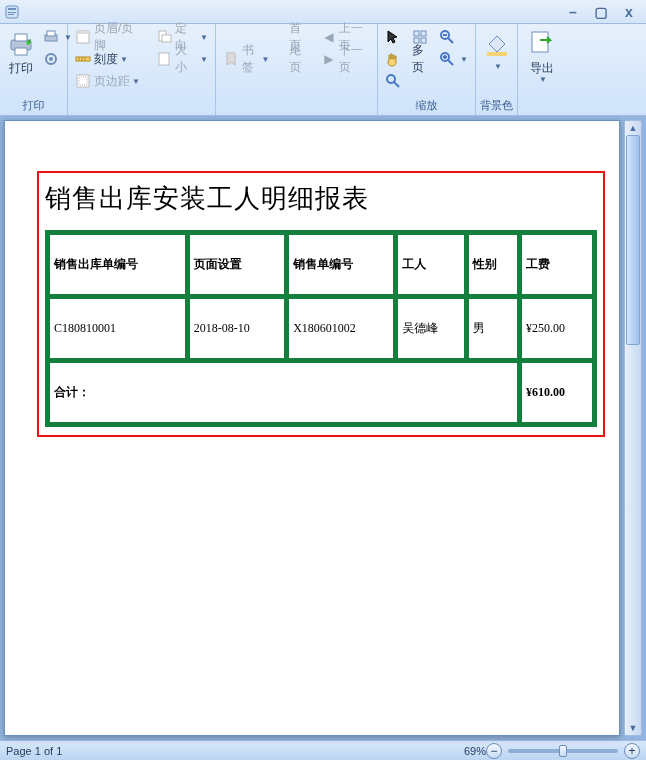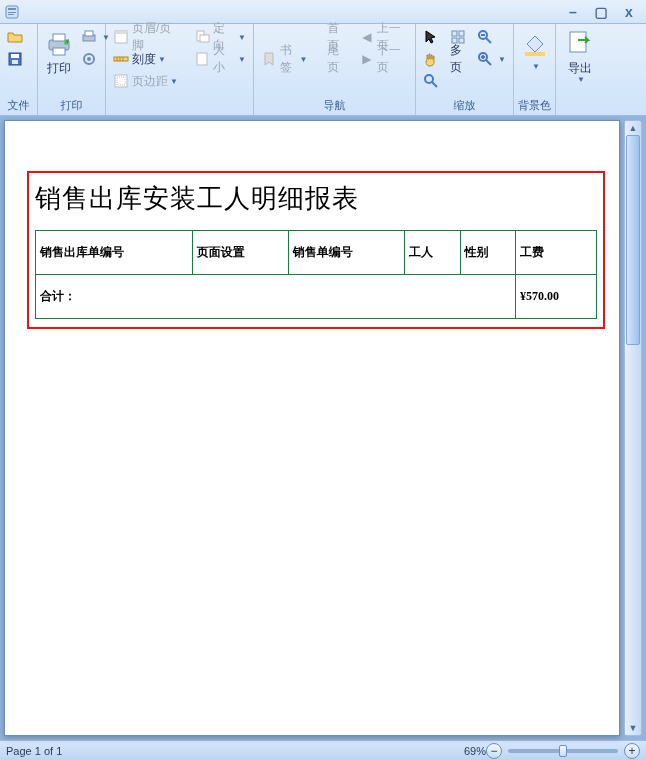--- a/index.html
+++ b/index.html
@@ -26,24 +26,24 @@
 .dd { font-size: 8px; margin-left: 2px; color: #4a6b9a; }
 .grp-launcher { width: 12px; height: 12px; margin-left: auto; margin-right: 2px; font-size: 10px; color: #4a6b9a; cursor: pointer; }
 
 
 .workspace { position: relative; height: 624px; background: #92b4de; padding: 4px; }
 .scroll-v { position: absolute; right: 4px; top: 4px; bottom: 4px; width: 18px; background: linear-gradient(90deg,#e7effa,#c6d9f2); border: 1px solid #9fbce0; border-radius: 2px; }
 .scroll-v .thumb { position: absolute; left: 1px; right: 1px; top: 14px; height: 210px; background: linear-gradient(90deg,#d3e4fa,#9ec1ec); border: 1px solid #7fa6d4; border-radius: 2px; }
 .scroll-v .arr { position: absolute; left: 0; right: 0; height: 14px; display: flex; align-items: center; justify-content: center; font-size: 9px; color: #4a6b9a; }
 .scroll-v .arr.up { top: 0; } .scroll-v .arr.dn { bottom: 0; }
 .paper { background: #fff; margin: 0 22px 0 0; height: 100%; border: 1px solid #6e8fb9; box-shadow: 0 2px 6px rgba(0,0,0,.25); position: relative; overflow: hidden; }
-.report { position: absolute; left: 22px; right: 14px; top: 50px; border: 2px solid #e11; padding: 8px 6px; }
+.report { position: absolute; left: 32px; right: 14px; top: 50px; border: 2px solid #e11; padding: 8px 6px; }
 .report h1 { font-family: SimSun, serif; font-size: 26px; font-weight: normal; margin-bottom: 14px; letter-spacing: 1px; }
 table.rtab { width: 100%; border-collapse: collapse; font-family: SimSun, serif; font-size: 12px; }
-table.rtab th, table.rtab td { border: 1px solid #15803d; padding: 13px 4px; text-align: left; }
+table.rtab th, table.rtab td { border: 5px solid #15803d; padding: 21px 4px; text-align: left; }
 table.rtab th { font-weight: bold; }
 .total-row td { font-weight: bold; margin-left: 44px; }
 .total-row .amt { text-align: left; }
 
 
 .statusbar { height: 20px; background: linear-gradient(#d8e7fa,#bcd5f2); border-top: 1px solid #9fbce0; display: flex; align-items: center; padding: 8px 6px; font-size: 11px; color: #2a3d5a; }
 .statusbar .spacer { flex: 1; }
 .zoom-slider { width: 110px; height: 4px; background: #8eaed6; border-radius: 2px; margin: 0 6px; position: relative; }
 .zoom-slider .knob { position: absolute; left: 50%; top: -4px; width: 8px; height: 12px; background: linear-gradient(#f4f9ff,#c8ddf5); border: 1px solid #6e8fb9; border-radius: 2px; transform: translateX(-50%); }
 .zbtn { width: 16px; height: 16px; border: 1px solid #6e8fb9; border-radius: 8px; display: flex; align-items: center; justify-content: center; background: linear-gradient(#f4f9ff,#c8ddf5); font-size: 12px; color: #2a3d5a; cursor: pointer; }
@@ -63,43 +63,20 @@
       </svg>
   </span>
   <span class="spacer"></span>
   <span class="winbtn">–</span>
   <span class="winbtn">▢</span>
   <span class="winbtn">x</span>
 </div>
 
 <div class="ribbon">
 
-  <div class="ribbon-group" style="width:38px">
-    <div class="ribbon-group-body">
-      <div class="col">
-        <div class="smallbtn">
-            <span class="icon">
-              <svg width="16" height="16" viewBox="0 0 16 16">
-                <path d="M1 4h5l1 2h8v7H1z" fill="#f8d477" stroke="#b48a20"></path>
-              </svg>
-            </span>
-          </div>
-        <div class="smallbtn">
-            <span class="icon">
-              <svg width="16" height="16" viewBox="0 0 16 16">
-                <rect x="2" y="2" width="12" height="12" fill="#4a78c4" stroke="#2a4d8a"></rect>
-                <rect x="4" y="3" width="8" height="4" fill="#fff"></rect>
-                <rect x="5" y="9" width="6" height="4" fill="#dce8fa"></rect>
-              </svg>
-            </span>
-          </div>
-      </div>
-    </div>
-    <div class="ribbon-group-label">文件</div>
-  </div>
 
   <div class="ribbon-group" style="width:68px">
     <div class="ribbon-group-body">
       <div class="bigbtn">
         <span class="icon">
             <svg width="32" height="32" viewBox="0 0 32 32">
               <rect x="6" y="12" width="20" height="10" rx="2" fill="#b8c6d9" stroke="#6e8fb9"></rect>
               <rect x="10" y="6" width="12" height="7" fill="#fff" stroke="#6e8fb9"></rect>
               <rect x="10" y="20" width="12" height="7" fill="#fff" stroke="#6e8fb9"></rect>
               <circle cx="23" cy="15" r="2" fill="#4fc94f"></circle>
@@ -216,21 +193,20 @@
         <div class="smallbtn disabled">
             <span class="icon">◀</span>
             <span>上一页</span>
           </div>
         <div class="smallbtn disabled">
             <span class="icon">▶</span>
             <span>下一页</span>
           </div>
       </div>
     </div>
-    <div class="ribbon-group-label">导航</div>
   </div>
 
   <div class="ribbon-group" style="width:98px">
     <div class="ribbon-group-body">
       <div class="col">
         <div class="smallbtn">
             <span class="icon">
               <svg width="16" height="16" viewBox="0 0 16 16">
                 <path d="M3 2l9 6-4 1 2 4-2 1-2-4-3 3z" fill="#333" stroke="#000"></path>
               </svg>
@@ -334,25 +310,33 @@
             <tr id="rthead">
               <th>销售出库单编号</th>
               <th>页面设置</th>
               <th>销售单编号</th>
               <th>工人</th>
               <th>性别</th>
               <th>工费</th>
             </tr>
           </thead>
         <tbody id="rtbody">
+            <tr>
+              <td>C180810001</td>
+              <td>2018-08-10</td>
+              <td>X180601002</td>
+              <td>吴德峰</td>
+              <td>男</td>
+              <td>¥250.00</td>
+            </tr>
           </tbody>
         <tfoot>
             <tr class="total-row">
           <td colspan="5">合计：</td>
-          <td class="amt">¥570.00</td>
+          <td class="amt">¥610.00</td>
         </tr>
           </tfoot>
       </table>
     </div>
   </div>
   <div class="scroll-v">
     <div class="arr up">▲</div>
     <div class="thumb"></div>
     <div class="arr dn">▼</div>
   </div>

